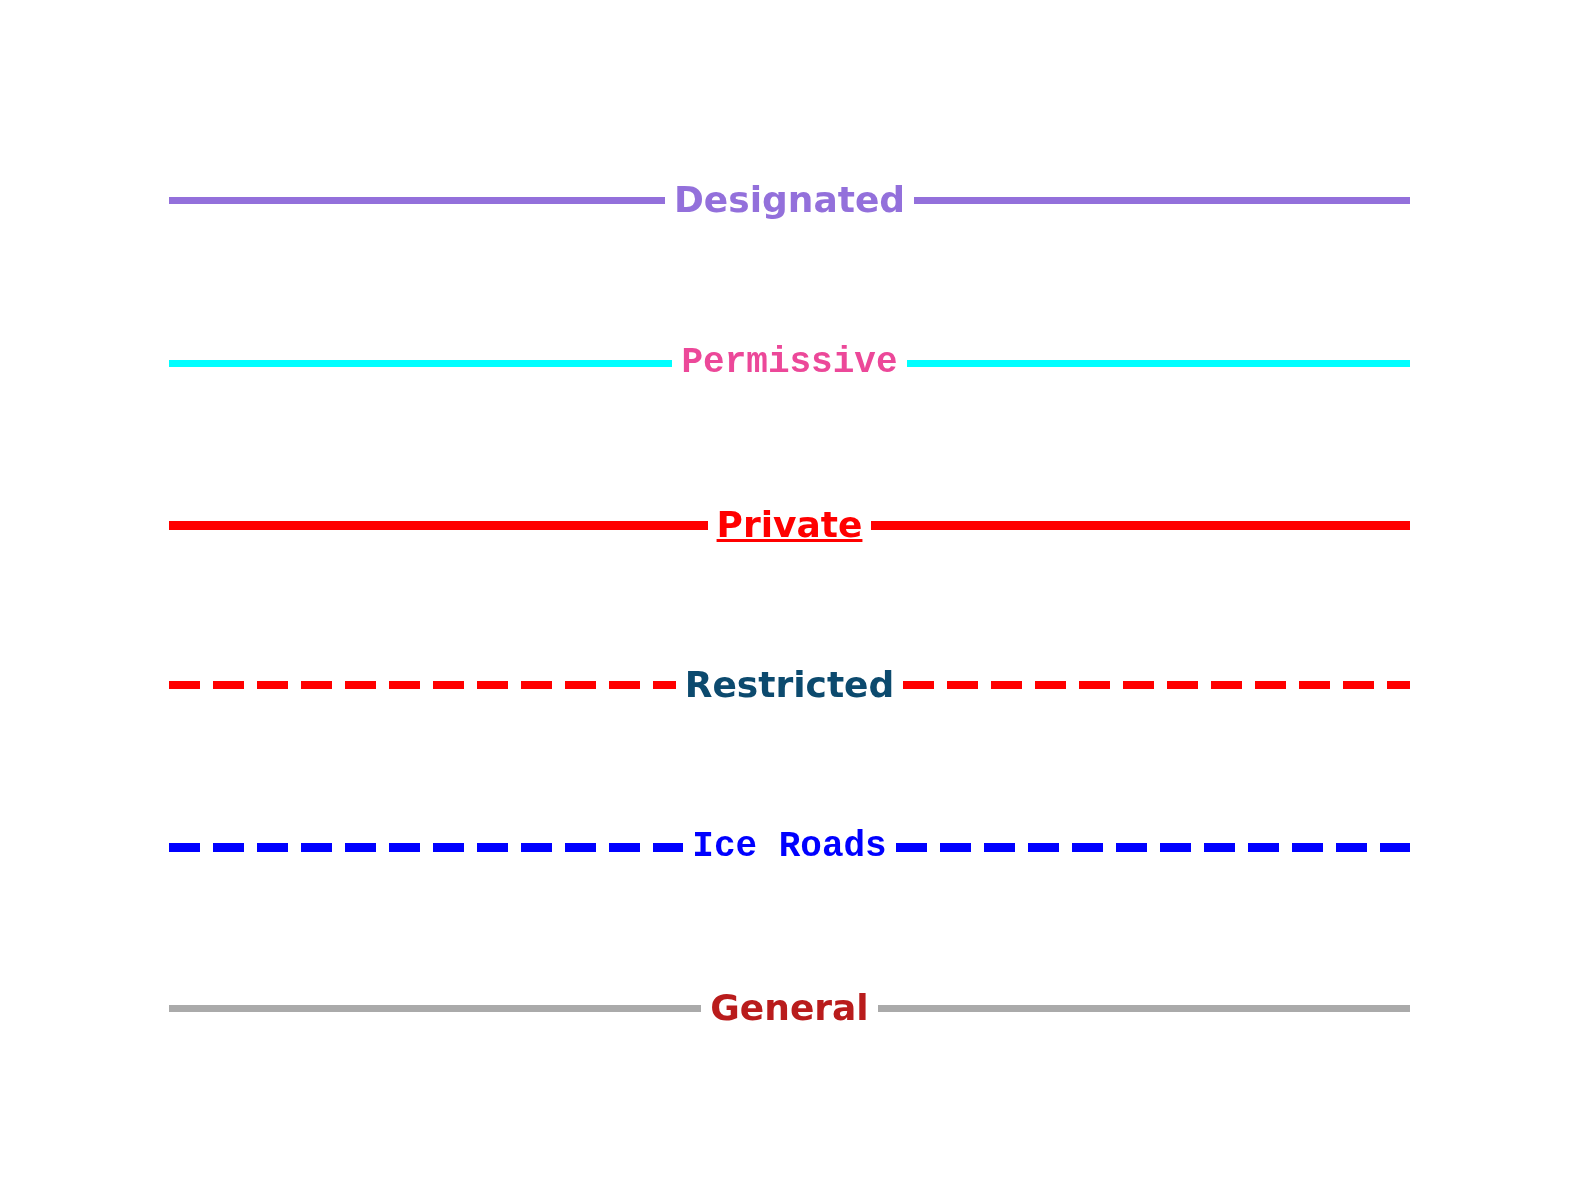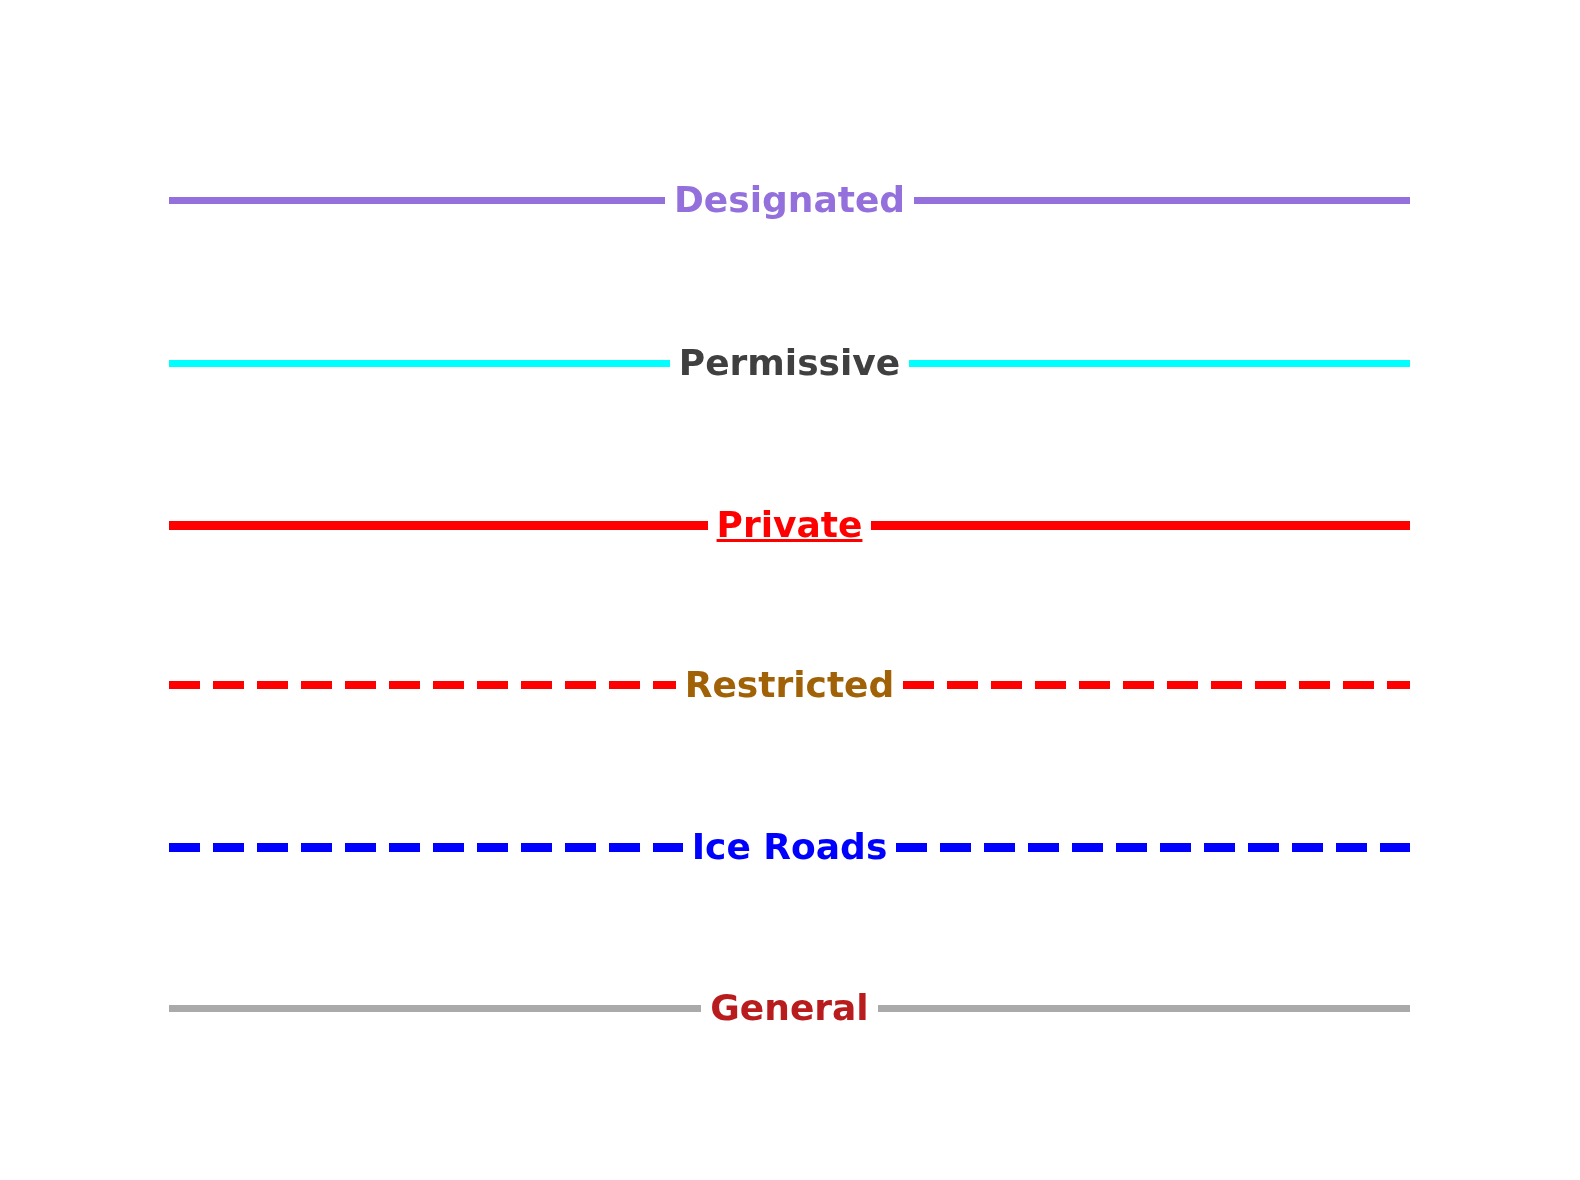--- a/index.html
+++ b/index.html
@@ -43,39 +43,39 @@
 <div class="figure">
 
   <div class="legend-row" style="top: 180px;">
     <span class="seg" style="height: 7px; background: rgb(147, 112, 219);"></span>
     <span class="row-label" style="color: rgb(147, 112, 219);">Designated</span>
     <span class="seg" style="height: 7px; background: rgb(147, 112, 219);"></span>
   </div>
 
   <div class="legend-row" style="top: 343px;">
     <span class="seg" style="height: 7px; background: rgb(0, 255, 255);"></span>
-    <span class="row-label" style="color: #404040;">Permissive</span>
+    <span class="row-label" style="color: #ec4899; font-family: Liberation Mono, monospace;">Permissive</span>
     <span class="seg" style="height: 7px; background: rgb(0, 255, 255);"></span>
   </div>
 
   <div class="legend-row" style="top: 505px;">
     <span class="seg" style="height: 9px; background: rgb(255, 0, 0);"></span>
     <span class="row-label" style="color: rgb(255, 0, 0); text-decoration: underline;">Private</span>
     <span class="seg" style="height: 9px; background: rgb(255, 0, 0);"></span>
   </div>
 
   <div class="legend-row" style="top: 665px;">
     <span class="seg" style="height: 8px; background: repeating-linear-gradient(90deg, rgb(255, 0, 0) 0px, rgb(255, 0, 0) 31px, transparent 31px, transparent 44px);"></span>
-    <span class="row-label" style="color: #a16207;">Restricted</span>
+    <span class="row-label" style="color: #0c4a6e;">Restricted</span>
     <span class="seg" style="height: 8px; background: repeating-linear-gradient(90deg, rgb(255, 0, 0) 0px, rgb(255, 0, 0) 31px, transparent 31px, transparent 44px);"></span>
   </div>
 
   <div class="legend-row" style="top: 827px;">
     <span class="seg" style="height: 9px; background: repeating-linear-gradient(90deg, rgb(0, 0, 255) 0px, rgb(0, 0, 255) 31px, transparent 31px, transparent 44px);"></span>
-    <span class="row-label" style="color: rgb(0, 0, 255);">Ice Roads</span>
+    <span class="row-label" style="color: rgb(0, 0, 255); font-family: Liberation Mono, monospace;">Ice Roads</span>
     <span class="seg" style="height: 9px; background: repeating-linear-gradient(90deg, rgb(0, 0, 255) 0px, rgb(0, 0, 255) 31px, transparent 31px, transparent 44px);"></span>
   </div>
 
   <div class="legend-row" style="top: 988px;">
     <span class="seg" style="height: 7px; background: rgb(170, 170, 170);"></span>
     <span class="row-label" style="color: #b91c1c;">General</span>
     <span class="seg" style="height: 7px; background: rgb(170, 170, 170);"></span>
   </div>
 
 </div>

